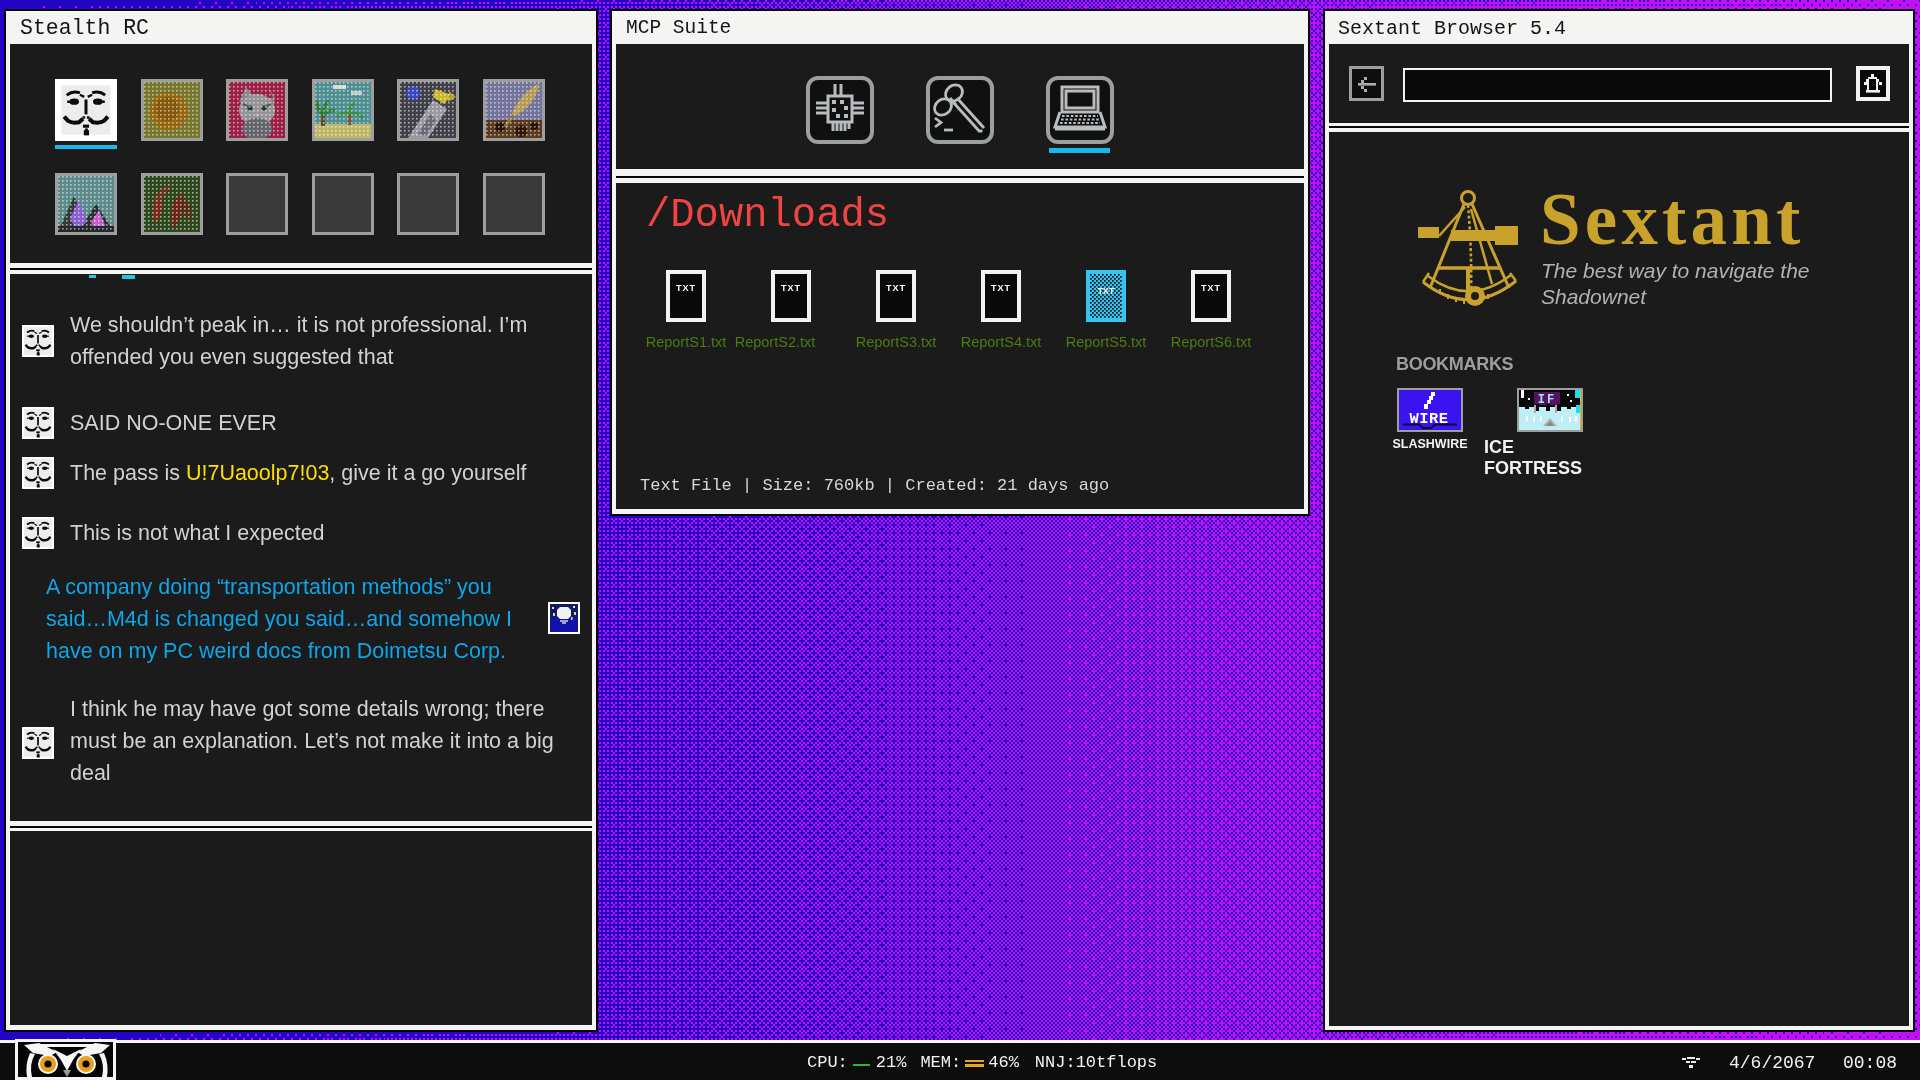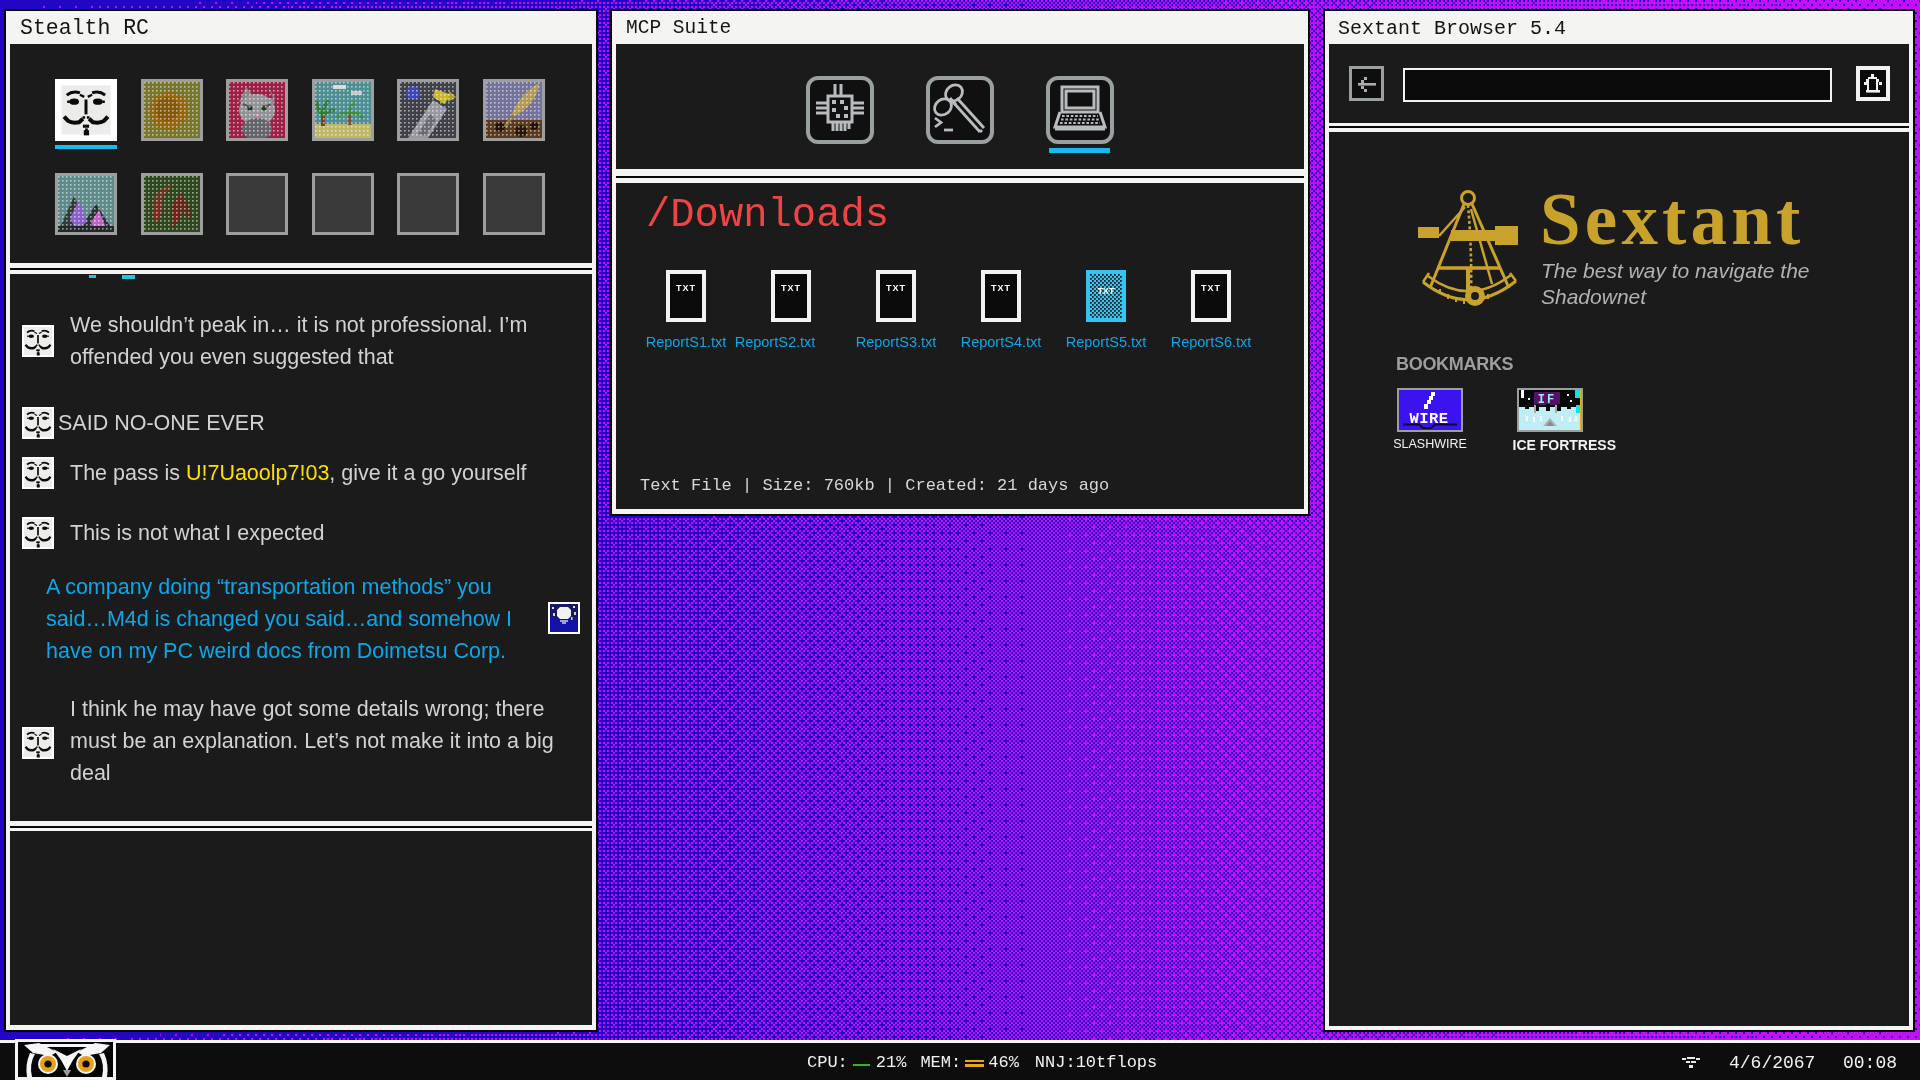--- a/index.html
+++ b/index.html
@@ -15,21 +15,21 @@
 .cyan{color:#0ea5e9}
 .yel{color:#ffdf00}
 .cavatar{position:absolute;width:32px;height:32px}
 .mono{font-family:"Liberation Mono",monospace}
 .sp{display:inline-block;position:relative;height:16px}
 .sp i{position:absolute;display:block}
 .icbtn{position:absolute;width:68px;height:68px;border:4px solid #9aa0a2;border-radius:12px;background:#101010;display:flex;align-items:center;justify-content:center}
 .txt{position:absolute;width:40px;height:52px;background:#f2f2f2;padding:4px}
 .txtin{width:32px;height:44px;background:#0a0a0a;color:#fff;font-size:9px;font-weight:bold;text-align:center;padding-top:9px;letter-spacing:1px}
 .txtsel{position:absolute;width:40px;height:52px}
-.flabel{position:absolute;width:106px;text-align:center;font-size:14.5px;color:#0ea5e9}
+.flabel{position:absolute;width:106px;text-align:center;font-size:14.5px;color:#4d7c0f}
 .gbtn{position:absolute;width:35px;height:35px;border:3px solid #9aa0a2;background:#0e0e0e;display:flex;align-items:center;justify-content:center}
 .wbtn{position:absolute;width:34px;height:35px;border:4px solid #f2f2f2;background:#0a0a0a;display:flex;align-items:center;justify-content:center}
 </style></head><body><svg id="bg" width="1920" height="1080" viewBox="0 0 1920 1080">
     <defs>
       <pattern id="p0" width="16" height="16" patternUnits="userSpaceOnUse" patternTransform="translate(11,6)">
         <rect width="16" height="16" fill="#2205c5"></rect>
       </pattern>
       <pattern id="p1" width="16" height="16" patternUnits="userSpaceOnUse" patternTransform="translate(11,6)">
         <rect width="16" height="16" fill="#2205c5"></rect>
         <rect x="0" y="0" width="2" height="2" fill="#c40ff2"></rect>
@@ -1480,21 +1480,21 @@
 <ellipse cx="45.5" cy="22.5" rx="5.5" ry="3.6" fill="#0a0a0a" stroke="none"></ellipse>
 <path d="M10.5,22.5 h3 M50.5,22.5 h3" stroke-width="3"></path>
 <path d="M32,20 v17" stroke-width="3.4"></path>
 <path d="M7,39.5 l4.5,5 Q16,47.5 24,46 l4.5,-4" stroke-width="4.6"></path>
 <path d="M57,39.5 l-4.5,5 Q48,47.5 40,46 l-4.5,-4" stroke-width="4.6"></path>
 <path d="M28,40.5 h3 M33,40.5 h3" stroke-width="2.8"></path>
 <path d="M28.5,50.5 h7" stroke-width="3.6"></path>
 <rect x="29.5" y="55" width="6" height="6" fill="#0a0a0a" stroke="none"></rect>
 <rect x="31" y="53" width="3" height="3" fill="#0a0a0a" stroke="none"></rect>
 </g>
-    </svg></div><div class="chatline" style="left:58px;top:407px">SAID NO-ONE EVER</div><div class="cavatar" style="left:22px;top:457px"><svg width="32" height="32" viewBox="0 0 64 64">
+    </svg></div><div class="chatline" style="left:70px;top:407px">SAID NO-ONE EVER</div><div class="cavatar" style="left:22px;top:457px"><svg width="32" height="32" viewBox="0 0 64 64">
       <rect width="64" height="64" fill="#ffffff"></rect>
       <rect x="4" y="4" width="56" height="56" fill="#ececea"></rect>
       <g stroke="#0a0a0a" fill="none">
 <path d="M10,15 Q17,9.5 25,12.5" stroke-width="3.4"></path>
 <path d="M39,12.5 Q47,9.5 54,15" stroke-width="3.4"></path>
 <path d="M25,14.5 l5,2.5" stroke-width="2.6"></path>
 <path d="M34,17 l5,-2.5" stroke-width="2.6"></path>
 <ellipse cx="18.5" cy="22.5" rx="5.5" ry="3.6" fill="#0a0a0a" stroke="none"></ellipse>
 <ellipse cx="45.5" cy="22.5" rx="5.5" ry="3.6" fill="#0a0a0a" stroke="none"></ellipse>
 <path d="M10.5,22.5 h3 M50.5,22.5 h3" stroke-width="3"></path>
@@ -1660,21 +1660,21 @@
 </svg></div><div class="abs" style="left:1540px;top:178px;font-family:'Liberation Serif',serif;font-weight:bold;font-size:73px;letter-spacing:4.2px;color:#c9a22c">Sextant</div><div class="abs" style="left:1541px;top:258px;font-size:21px;font-style:italic;color:#b2b2b2;line-height:26px">The best way to navigate the<br>Shadownet</div><div class="abs" style="left:1396px;top:354px;font-size:18px;font-weight:bold;color:#9e9e9e;letter-spacing:-0.3px">BOOKMARKS</div><div class="abs" style="left:1397px;top:388px;width:66px;height:44px;border:2.5px solid #9e9e9e;background:#3b13ee"><svg width="61" height="39" viewBox="0 0 61 39">
       <rect width="61" height="39" fill="#3b13ee"></rect>
 <g fill="#ffffff">
 <rect x="32" y="2" width="4" height="4"></rect>
         <rect x="30" y="6" width="4" height="4"></rect>
         <rect x="28" y="10" width="4" height="4"></rect>
         <rect x="25" y="14" width="4" height="5"></rect>
 </g>
 <text x="30" y="33" font-family="Liberation Mono" font-size="15.5" font-weight="bold" fill="#ffffff" text-anchor="middle" style="letter-spacing:0.5px">WIRE</text>
 <path d="M4,34.5 h16 l4,3.5 h8 l4,-3.5 h22" stroke="#0a0a30" stroke-width="2" fill="none"></path>
-</svg></div><div class="abs" style="left:1364px;top:437px;width:132px;text-align:center;font-size:12.5px;font-weight:normal;color:#f2f2f2">SLASHWIRE</div><div class="abs" style="left:1517px;top:388px;width:66px;height:44px;border:2.5px solid #9e9e9e;background:#eab308"><svg width="61" height="40" viewBox="0 0 61 40">
+</svg></div><div class="abs" style="left:1364px;top:437px;width:132px;text-align:center;font-size:12.5px;font-weight:bold;color:#f2f2f2">SLASHWIRE</div><div class="abs" style="left:1517px;top:388px;width:66px;height:44px;border:2.5px solid #9e9e9e;background:#eab308"><svg width="61" height="40" viewBox="0 0 61 40">
       <rect width="61" height="40" fill="#bfeef6"></rect>
 <rect x="0" y="0" width="61" height="17" fill="#070707"></rect>
 <rect x="2" y="0" width="3" height="8" fill="#ffffff"></rect>
 <rect x="56" y="0" width="5" height="8" fill="#10e0f0"></rect>
       <rect x="57" y="15" width="4" height="8" fill="#10e0f0"></rect>
 <rect x="9" y="8" width="2" height="2" fill="#ffffff"></rect>
       <rect x="48" y="4" width="2" height="2" fill="#ffffff"></rect>
       <rect x="51" y="10" width="2" height="2" fill="#ffffff"></rect>
 <rect x="15" y="2" width="26" height="13" fill="#551166"></rect>
 <text x="28" y="13" font-family="Liberation Mono" font-size="12" font-weight="bold" fill="#9fe8f2" text-anchor="middle" style="letter-spacing:2px">IF</text>
@@ -1688,11 +1688,11 @@
 <g fill="#ffffff">
         <rect x="7" y="26" width="2" height="5"></rect>
         <rect x="14" y="27" width="2" height="5"></rect>
         <rect x="21" y="26" width="2" height="5"></rect>
         <rect x="42" y="26" width="2" height="5"></rect>
         <rect x="50" y="27" width="2" height="5"></rect>
         <rect x="56" y="26" width="2" height="5"></rect>
       </g>
 <polygon points="24,36 31,28 38,36" fill="#b0b0a8"></polygon>
 <polygon points="27,36 31,31 35,36" fill="#8a8a82"></polygon>
-</svg></div><div class="abs" style="left:1484px;top:437px;width:132px;text-align:right;font-size:14px;font-weight:bold;color:#f2f2f2">ICE FORTRESS</div></body></html>
+</svg></div><div class="abs" style="left:1484px;top:437px;width:132px;text-align:left;font-size:18px;font-weight:bold;color:#f2f2f2">ICE FORTRESS</div></body></html>

